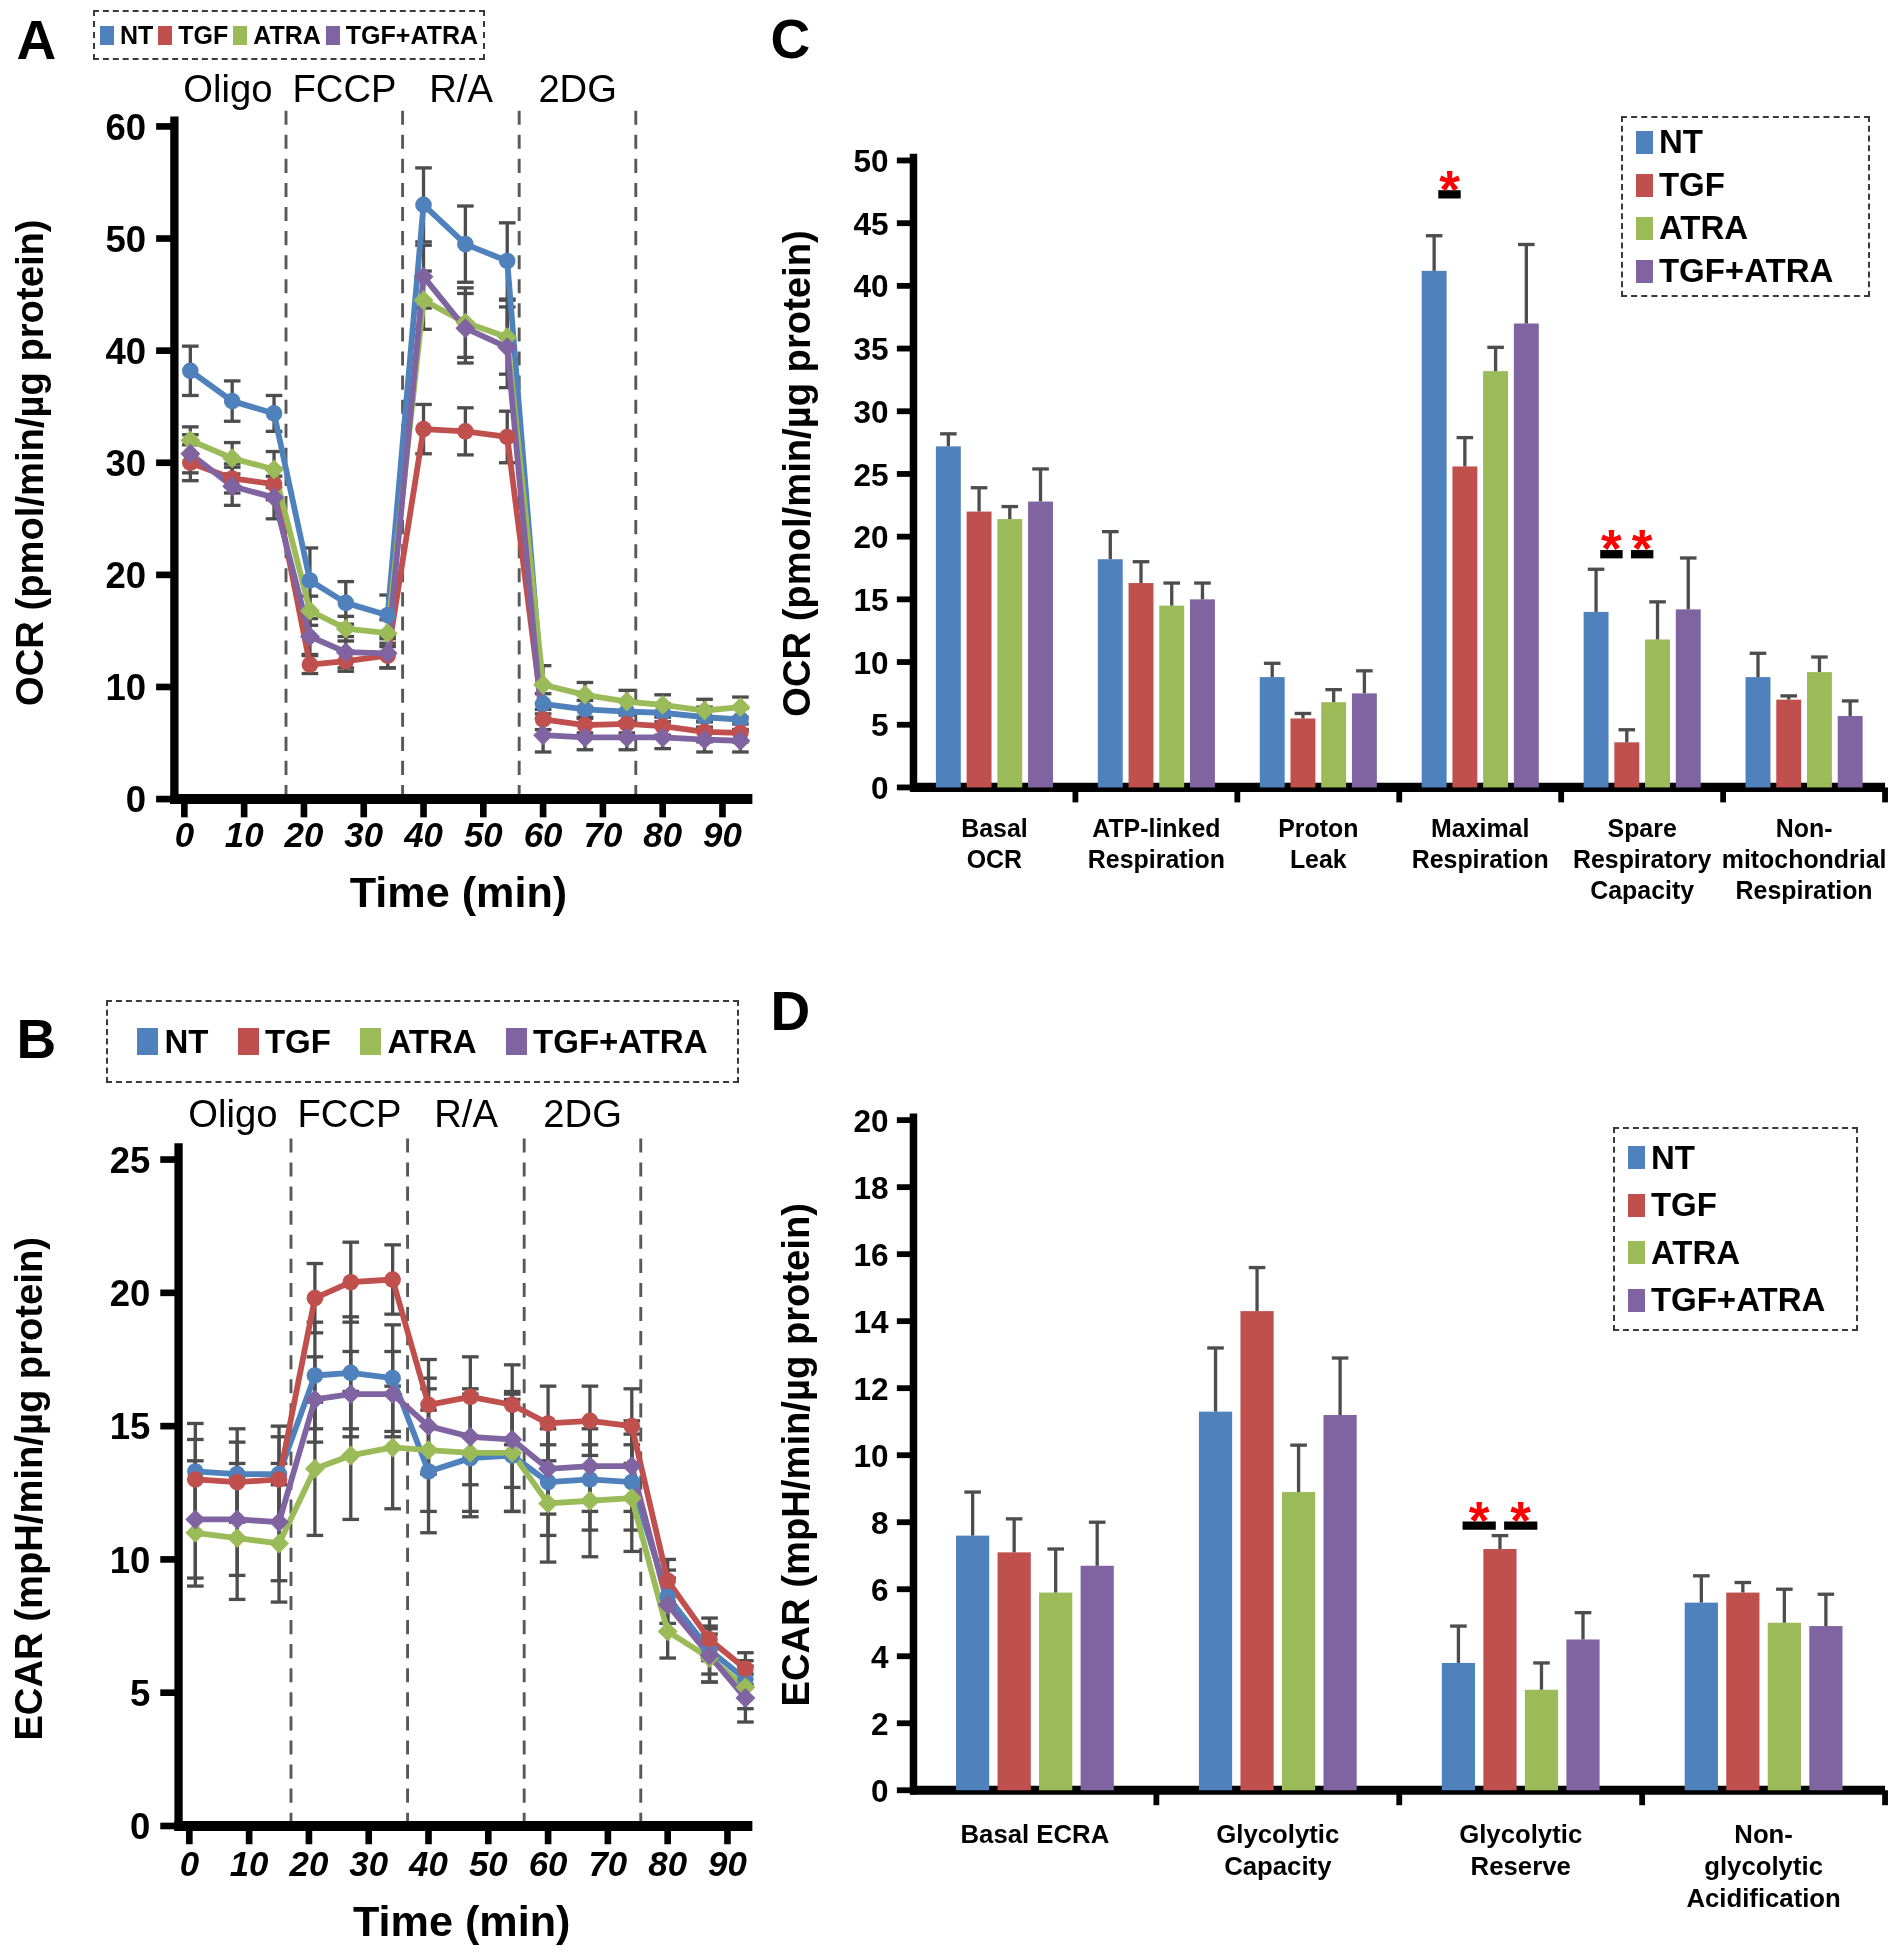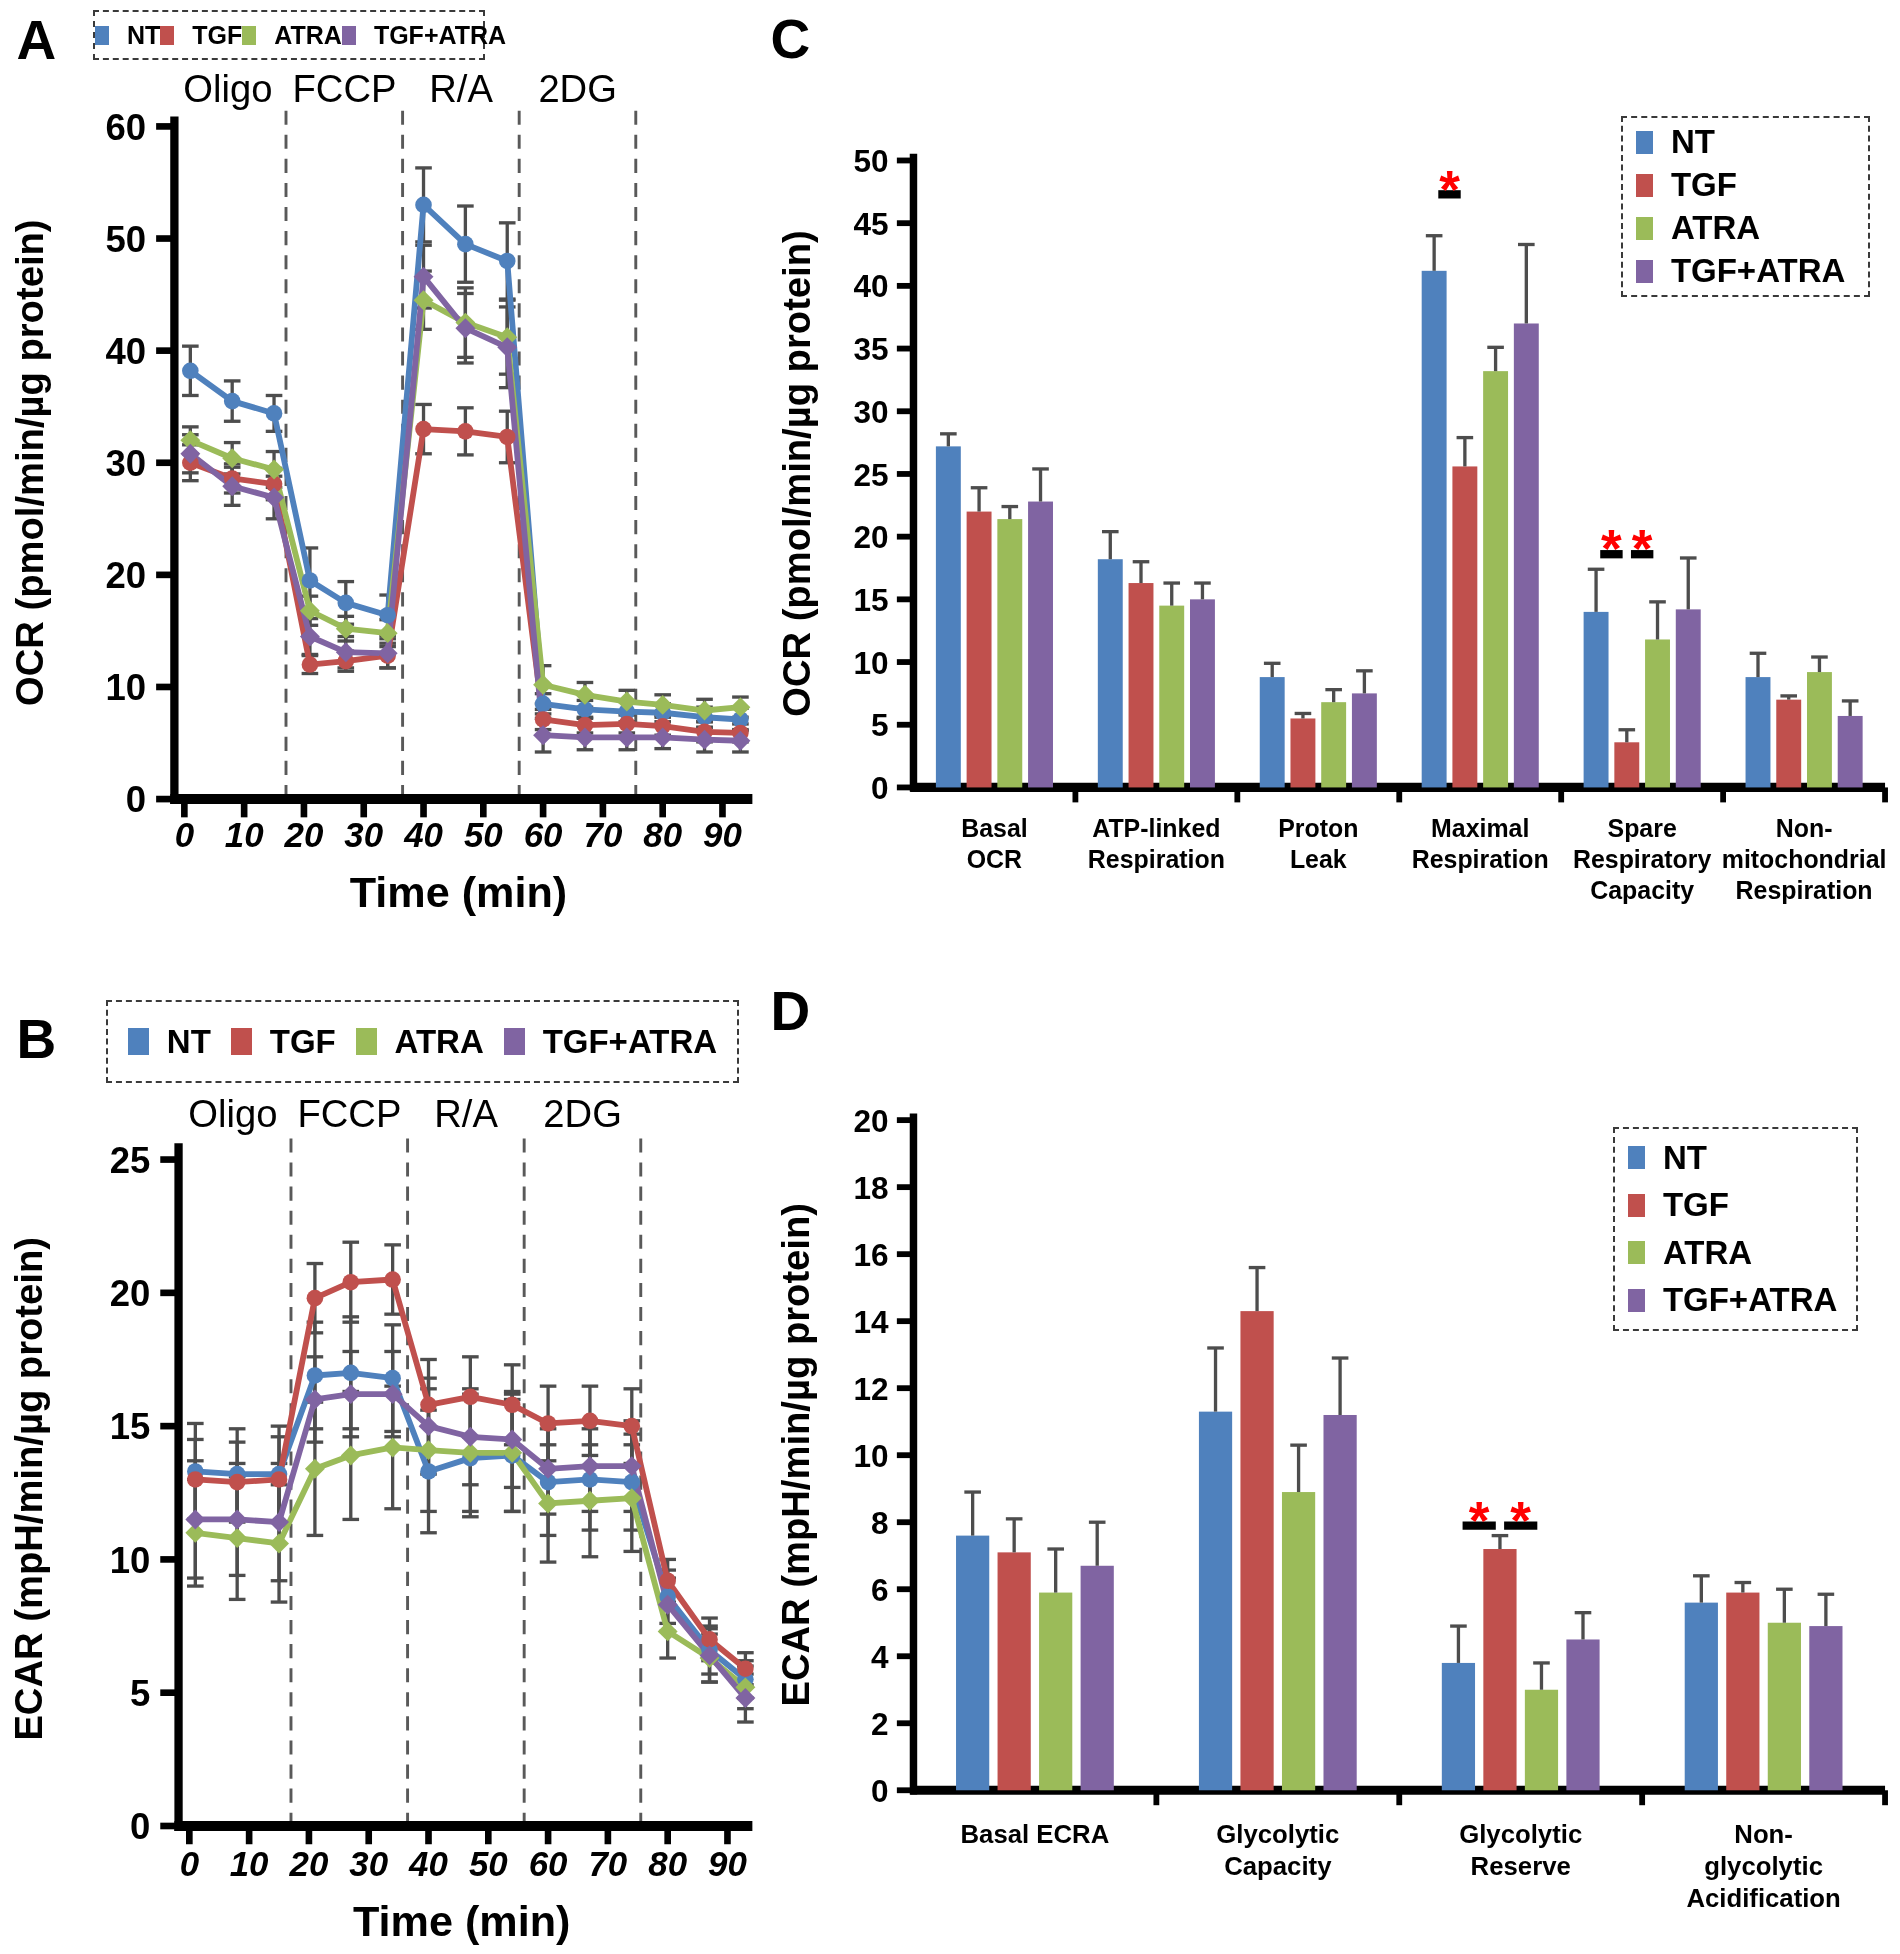--- a/index.html
+++ b/index.html
@@ -9,21 +9,21 @@
   #panelA{left:0;top:0;width:764px;height:972px;}
   #panelC{left:764px;top:0;width:1136px;height:972px;}
   #panelB{left:0;top:972px;width:764px;height:983px;}
   #panelD{left:764px;top:972px;width:1136px;height:983px;}
   .panel svg{position:absolute;left:0;top:0;font-family:"Liberation Sans",sans-serif;}
   .pletter{position:absolute;font-weight:bold;font-size:55px;color:#000;line-height:1;z-index:5;}
   .legend{position:absolute;border:2.5px dashed #3a3a3a;display:flex;box-sizing:border-box;
           font-weight:bold;color:#000;background:#fff;z-index:4;}
   .legend.horiz{flex-direction:row;align-items:center;justify-content:space-evenly;}
   .legend.vert{flex-direction:column;justify-content:space-evenly;padding-left:13.3px;}
-  .litem{display:flex;align-items:center;gap:18px;white-space:nowrap;}
+  .litem{display:flex;align-items:center;gap:6px;white-space:nowrap;}
   .swatch{display:inline-block;flex:0 0 auto;}
   #panelA .legend{left:93px;top:10px;width:392px;height:50px;font-size:25px;}
   #panelA .swatch{width:14px;height:19px;}
   #panelB .legend{left:106px;top:28px;width:633px;height:83px;font-size:33px;}
   #panelB .swatch{width:21px;height:27.4px;}
   #panelC .legend{left:857px;top:116px;width:249px;height:181px;font-size:33px;}
   #panelC .swatch{width:16.6px;height:23px;}
   #panelD .legend{left:849px;top:155px;width:245px;height:204px;font-size:33px;}
   #panelD .swatch{width:16.6px;height:23px;}
 </style>

